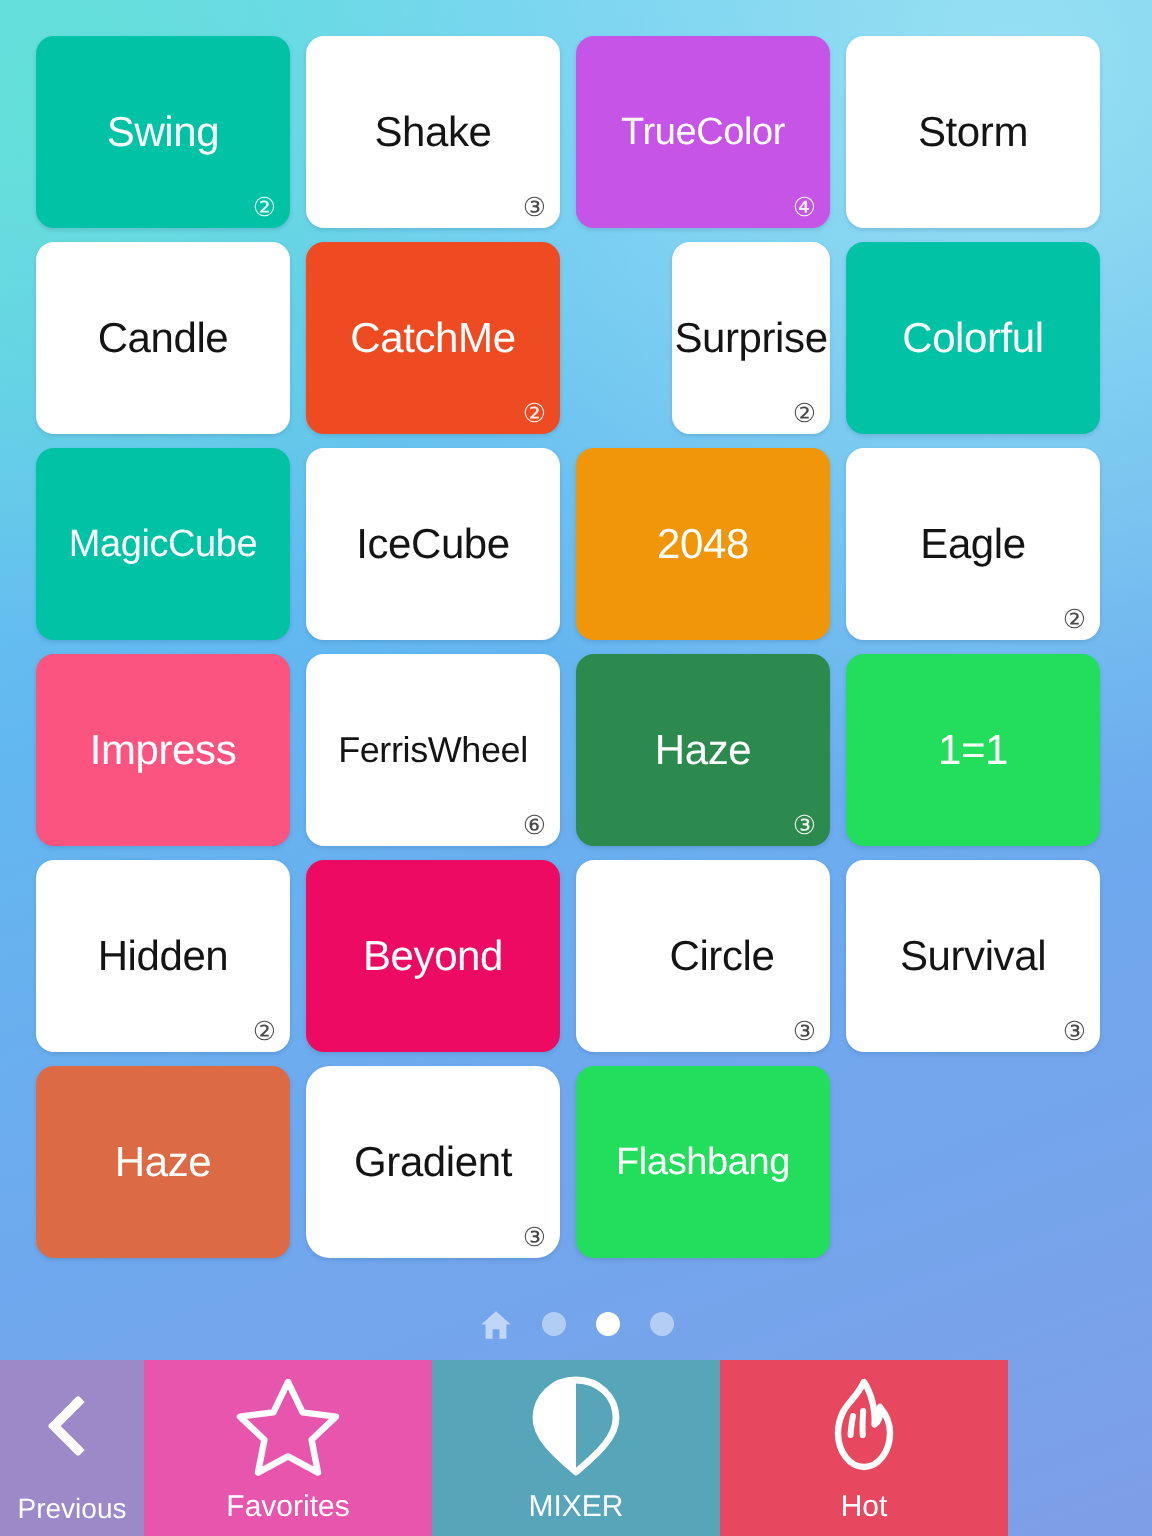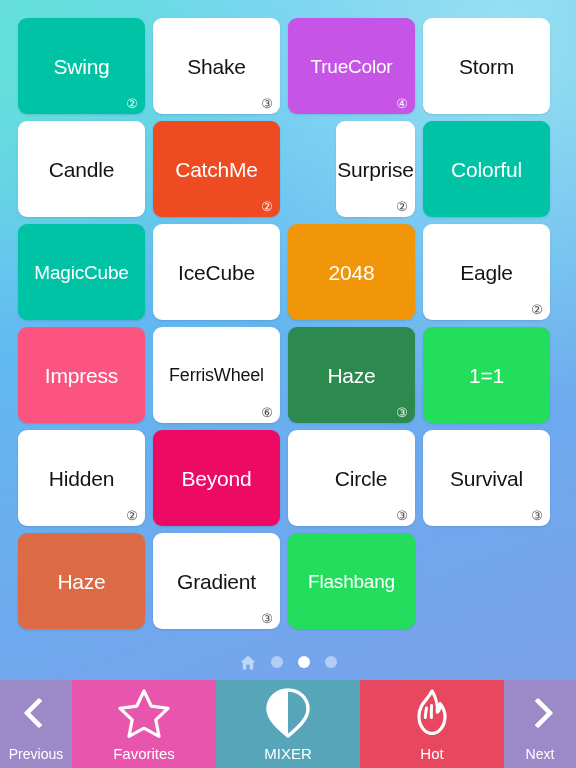--- a/index.html
+++ b/index.html
@@ -201,21 +201,21 @@
         <span class="tile-label">Circle</span>
         <span class="tile-badge">③</span>
       </div>
       <div class="tile dark" style="background: rgb(255, 255, 255);">
         <span class="tile-label">Survival</span>
         <span class="tile-badge">③</span>
       </div>
       <div class="tile light" style="background: rgb(220, 107, 69);">
         <span class="tile-label">Haze</span>
       </div>
-      <div class="tile dark" style="background: rgb(255, 255, 255);">
+      <div class="tile dark" style="background: rgb(255, 255, 255); border-radius: 12px;">
         <span class="tile-label">Gradient</span>
         <span class="tile-badge">③</span>
       </div>
       <div class="tile light" style="background: rgb(34, 222, 92);">
         <span class="tile-label fit">Flashbang</span>
       </div>
     </div>
 
   <div id="pager">
     <span class="pg-home">
@@ -261,21 +261,15 @@
       <span class="tb-icon">
         <svg width="44" height="50" viewBox="0 0 44 50" aria-hidden="true">
           <path d="M22 3 C18 11 14 13 11.5 18 C9.5 22 9 25 9 28.5 C9 38 15 45.5 22 45.5 C29 45.5 35 38 35 28.5 C35 23 32.5 18.5 30 15.5 C30.5 20 29 23 27.3 24.2 C27.8 18 26 9 22 3 Z" fill="none" stroke="#ffffff" stroke-width="3.2" stroke-linejoin="round"></path>
           <path d="M16.5 20 C15.6 25 15.3 27 15.3 29.5" fill="none" stroke="#ffffff" stroke-width="3" stroke-linecap="round"></path>
           <path d="M21.6 17.5 C21.2 23 21.2 26 21.4 29.5" fill="none" stroke="#ffffff" stroke-width="3" stroke-linecap="round"></path>
         </svg>
       </span>
       <span class="tb-label">Hot</span>
     </div>
 
-    <div class="tb tb-next small">
-      <span class="tb-icon">
-        <i class="chev right"></i>
-      </span>
-      <span class="tb-label">Next</span>
-    </div>
 
   </div>
 </div>
 
 </body></html>

